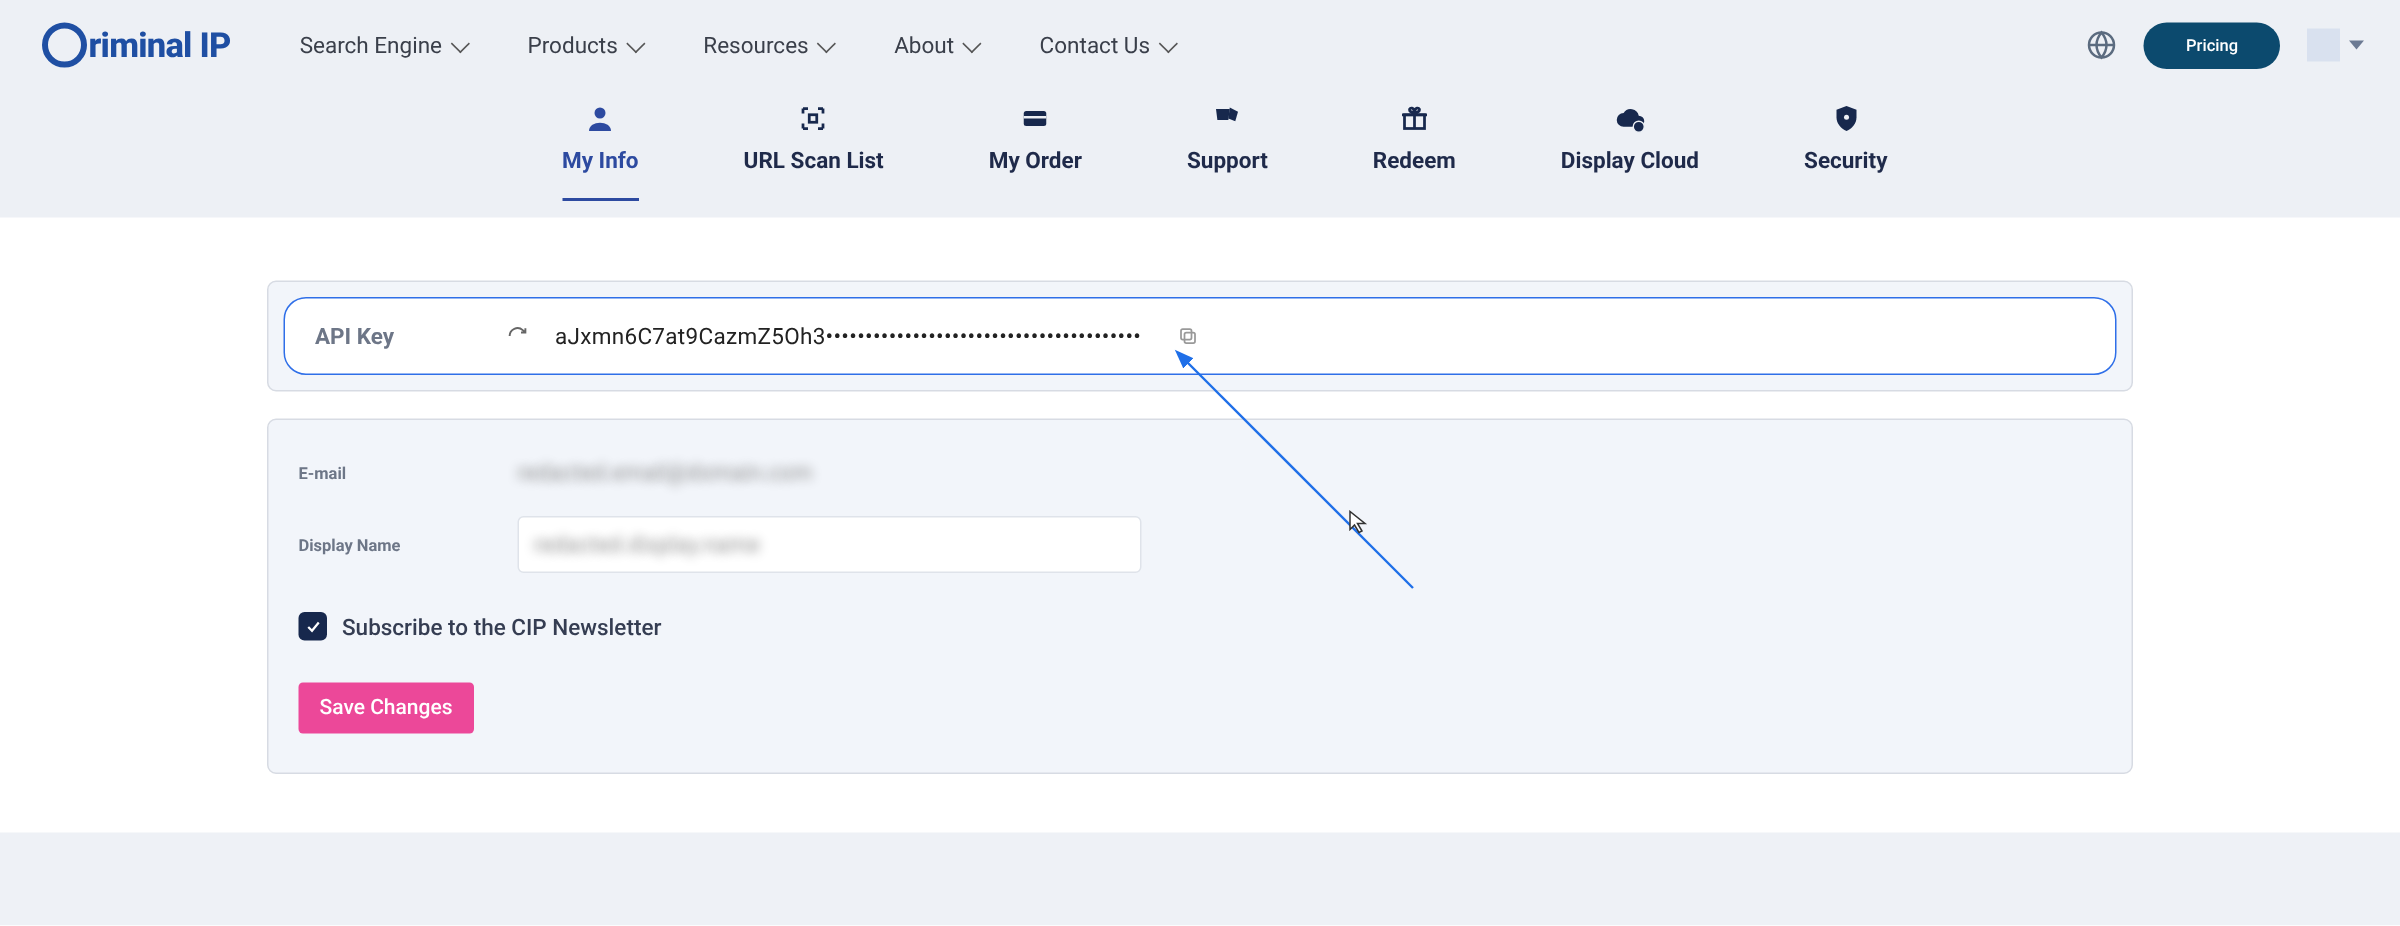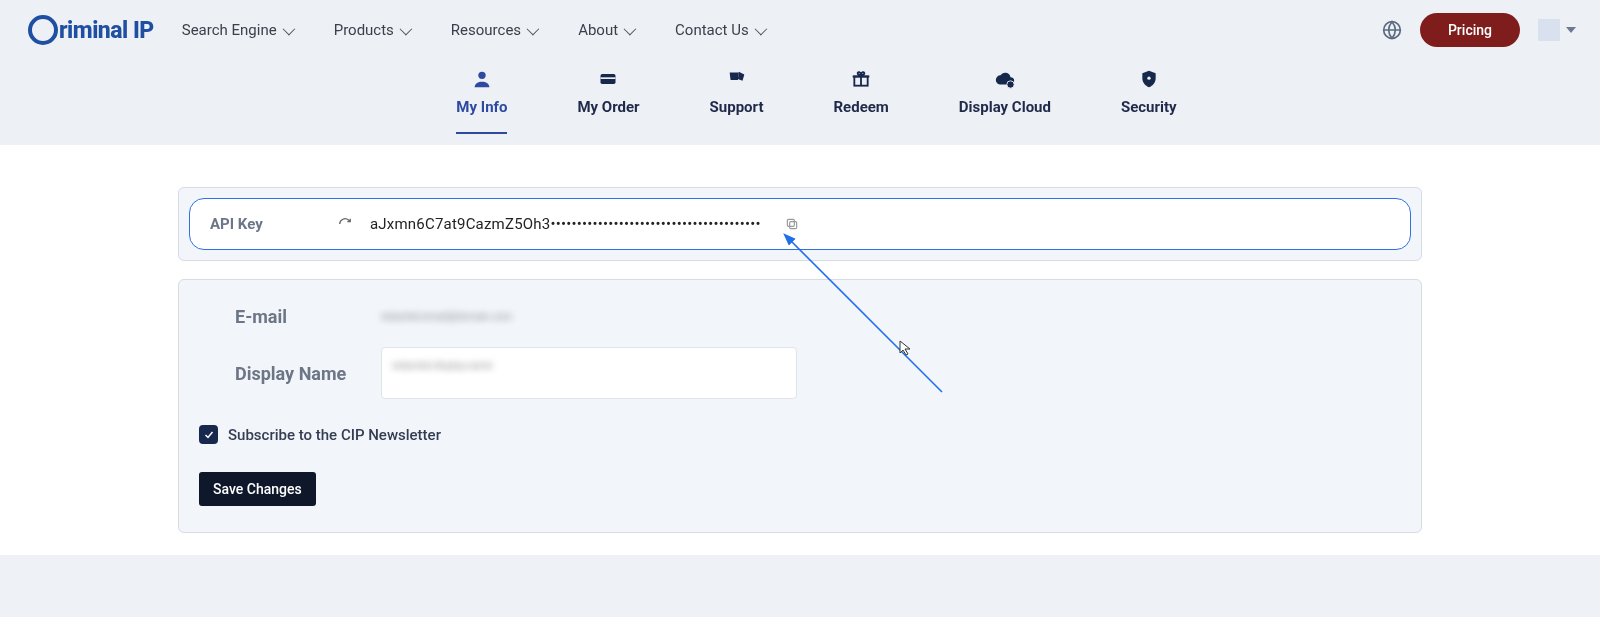--- a/index.html
+++ b/index.html
@@ -22,21 +22,21 @@
     height: 60px;
     padding: 0 24px 0 28px;
   }
   .logo {
     display: flex;
     align-items: center;
     font-weight: 800;
     color: #1f4fa3;
     font-size: 23px;
     letter-spacing: -0.5px;
-    margin-right: 28px;
+    margin-right: 46px;
   }
   .logo::before {
     content: "";
     width: 22px; height: 22px;
     border: 4px solid #1f4fa3;
     border-radius: 50%;
     margin-right: 1px;
     display: inline-block;
     position: relative;
   }
@@ -46,23 +46,23 @@
     color: #3a3f4a; font-size: 15px; cursor: pointer;
   }
   .chev-down {
     width: 9px; height: 9px;
     border-right: 1.5px solid #555; border-bottom: 1.5px solid #555;
     transform: rotate(45deg) translateY(-2px);
   }
   .spacer { flex: 1; }
   .globe-icon { color:#5b6b7f; margin-right:18px; display:flex; }
   .pricing-btn {
-    background: #7f1d1d; color: #fff;
+    background: #0c4a6e; color: #fff;
     padding: 9px 28px; border-radius: 18px;
-    font-size: 14px; font-weight: 500; cursor: pointer;
+    font-size: 11px; font-weight: 500; cursor: pointer;
     margin-right: 18px;
   }
   .avatar-box {
     width: 22px; height: 22px; background: #d9e1ef;
     display:inline-block; margin-right:6px;
   }
   .avatar-drop { display:flex; align-items:center; cursor:pointer; }
   .tri-down {
     width:0;height:0;border-left:5px solid transparent;border-right:5px solid transparent;border-top:6px solid #6c7a93;
   }
@@ -99,41 +99,41 @@
   .api-value { color:#222; font-size:15px; letter-spacing:0.2px; }
   .copy-btn { color:#888; cursor:pointer; display:flex; margin-left:6px; }
 
   .card2 {
     margin-top: 18px;
     border:1px solid #d7dbe3; border-radius:6px;
     background:#f2f5fa;
     padding: 26px 20px 26px 20px;
   }
   .row { display:flex; align-items:center; margin-bottom: 20px; }
-  .row .lbl { width: 146px; color:#6d7687; font-weight:700; font-size:18px;margin-left:36px; }
+  .row .lbl { width: 146px; color:#6d7687; font-weight:700; font-size:11px; }
   .blurred {
     color: transparent;
     text-shadow: 0 0 7px #888;
     user-select:none;
-    font-size:10px;
+    font-size:15px;
   }
   .dn-input {
-    width: 416px; height: 52px; border:1px solid #dfe3ea; border-radius:4px;
+    width: 416px; height: 38px; border:1px solid #dfe3ea; border-radius:4px;
     background:#fff; padding: 0 10px;
   }
   .dn-input .blurred { line-height:36px; }
   .chk-row { display:flex; align-items:center; gap:10px; margin-top:26px; margin-bottom:28px; }
   .chk {
     width:19px;height:19px;border-radius:4px;background:#17284d;
     display:flex;align-items:center;justify-content:center;
   }
   .chk svg { stroke:#fff; }
   .chk-label { color:#353d52; font-size:15px; font-weight:500; }
   .save-btn {
-    background:#0f172a; color:#fff; font-size:14px; font-weight:500;
+    background:#ec4899; color:#fff; font-size:14px; font-weight:500;
     padding:9px 14px; border-radius:3px; cursor:pointer; display:inline-block;
   }
 
   
   .arrow-svg { position:absolute; left:782px; top:232px; pointer-events:none; }
   .cursor-svg { position:absolute; left:899px; top:340px; pointer-events:none; }
 
   .footer-strip { position:absolute; left:0; bottom:0; height:62px; width:100%; background:#eef1f6; }
 </style>
 </head>
@@ -187,20 +187,29 @@
       <span class="ticon">
         <svg width="22" height="22" viewBox="0 0 24 24" fill="#2d4aa0">
             <circle cx="12" cy="8" r="4"></circle>
             <path d="M4 21c0-4 4-6 8-6s8 2 8 6z"></path>
           </svg>
       </span>
       <span>My Info</span>
     </div>
     <div class="tab">
       <span class="ticon">
+        <svg width="20" height="20" viewBox="0 0 24 24" fill="none" stroke="#17284d" stroke-width="2.2">
+            <path d="M4 4h4M4 4v4M20 4h-4M20 4v4M4 20h4M4 20v-4M20 20h-4M20 20v-4"></path>
+            <rect x="9" y="9" width="6" height="6"></rect>
+          </svg>
+      </span>
+      <span>URL Scan List</span>
+    </div>
+    <div class="tab">
+      <span class="ticon">
         <svg width="20" height="20" viewBox="0 0 24 24" fill="#17284d">
             <rect x="3" y="6" width="18" height="12" rx="2"></rect>
             <rect x="3" y="10" width="18" height="2" fill="#edf0f5"></rect>
           </svg>
       </span>
       <span>My Order</span>
     </div>
     <div class="tab">
       <span class="ticon">
         <svg width="22" height="22" viewBox="0 0 24 24" fill="#17284d">

